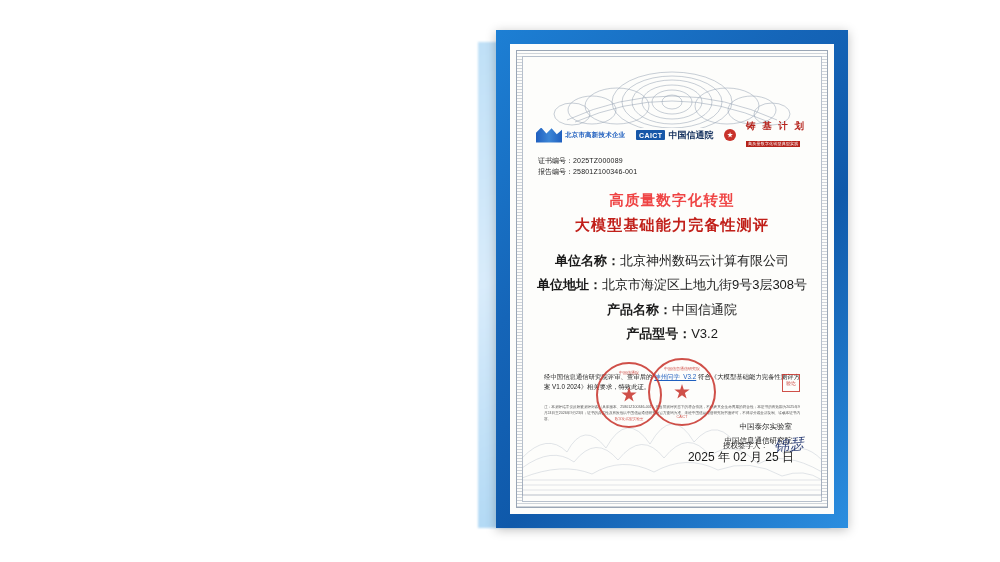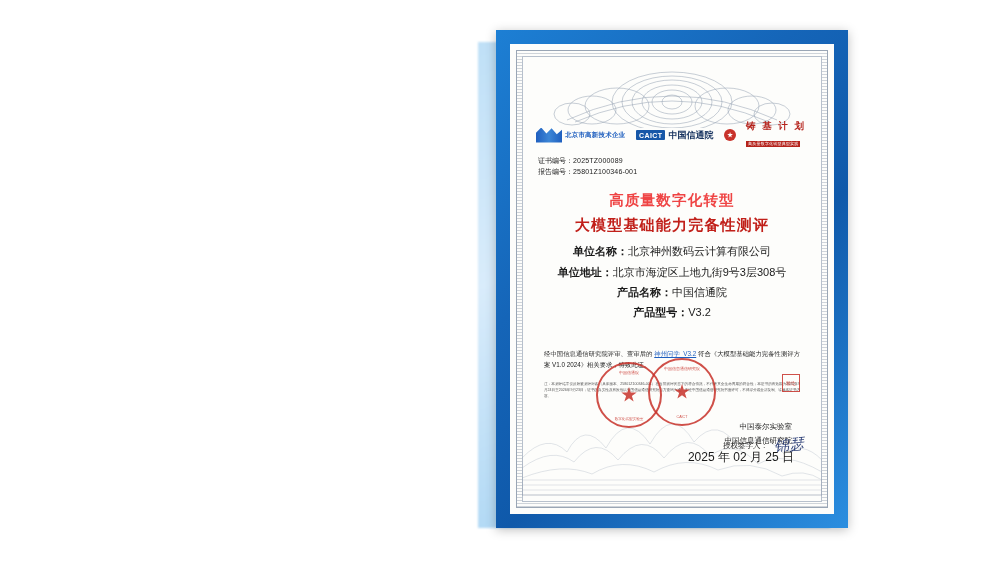--- a/index.html
+++ b/index.html
@@ -215,23 +215,23 @@
     font-size: 15px;
     color: #c1201a;
     font-weight: bold;
     letter-spacing: 1.2px;
     line-height: 1.6;
     margin-top: 2px;
   }
 
   
   .info {
-    margin-top: 4px;
+    margin-top: 12px;
     text-align: center;
-    font-size: 11px;
+    font-size: 13px;
     color: #1a1a1a;
     line-height: 1.85;
   }
   .info .lbl { font-weight: bold; }
 
   
   .statement {
     margin-top: 26px;
     padding: 0 12px;
     font-size: 6.3px;

